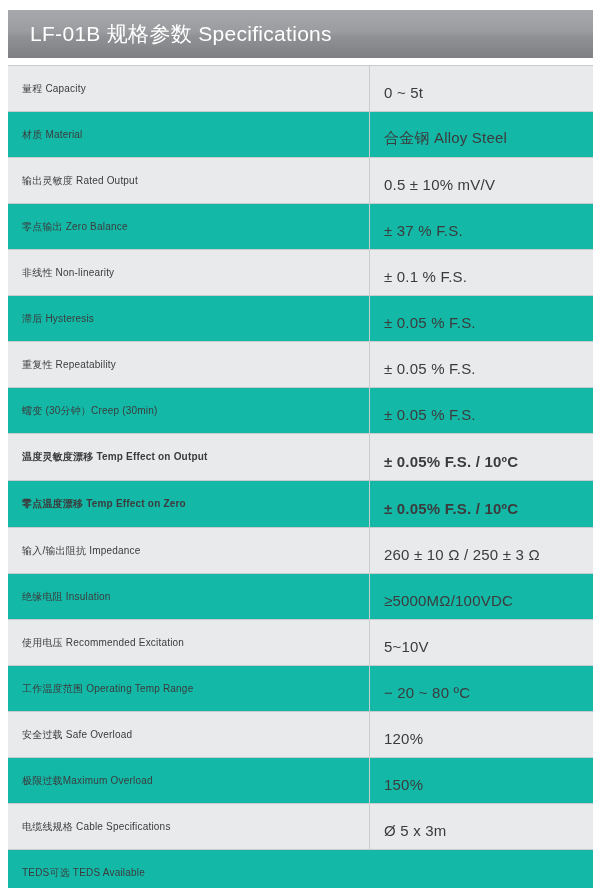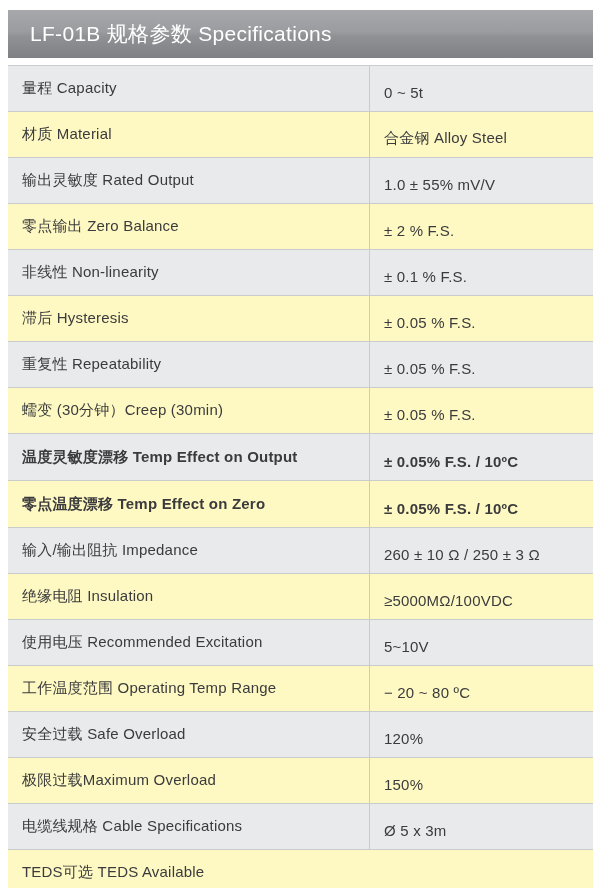--- a/index.html
+++ b/index.html
@@ -47,30 +47,30 @@
   .row {
     display: flex;
     min-height: 46px;
     border-bottom: 1px solid #c9cbcd;
     box-sizing: border-box;
   }
   .row.shade {
     background: #e9eaec;
   }
   .row.plain {
-    background: #fef9c3;
+    background: #14b8a6;
   }
   .cell-label {
     flex: 0 0 362px;
     width: 362px;
     box-sizing: border-box;
     padding: 0 12px 0 14px;
     display: flex;
     align-items: center;
-    font-size: 15px;
+    font-size: 10px;
     color: #3b3b3d;
     border-right: 1px solid #c9cbcd;
     letter-spacing: 0.2px;
   }
   .cell-value {
     flex: 1 1 auto;
     box-sizing: border-box;
     padding: 8px 10px 0 14px;
     display: flex;
     align-items: center;
@@ -104,26 +104,26 @@
       <div class="cell-value">0 ~ 5t</div>
     </div>
 
     <div class="row plain">
       <div class="cell-label">材质 Material</div>
       <div class="cell-value">合金钢 Alloy Steel</div>
     </div>
 
     <div class="row shade">
       <div class="cell-label">输出灵敏度 Rated Output</div>
-      <div class="cell-value">1.0 ± 55% mV/V</div>
+      <div class="cell-value">0.5 ± 10% mV/V</div>
     </div>
 
     <div class="row plain">
       <div class="cell-label">零点输出  Zero Balance</div>
-      <div class="cell-value">± 2 % F.S.</div>
+      <div class="cell-value">± 37 % F.S.</div>
     </div>
 
     <div class="row shade">
       <div class="cell-label">非线性 Non-linearity</div>
       <div class="cell-value">± 0.1 % F.S.</div>
     </div>
 
     <div class="row plain">
       <div class="cell-label">滞后 Hysteresis</div>
       <div class="cell-value">± 0.05 % F.S.</div>

